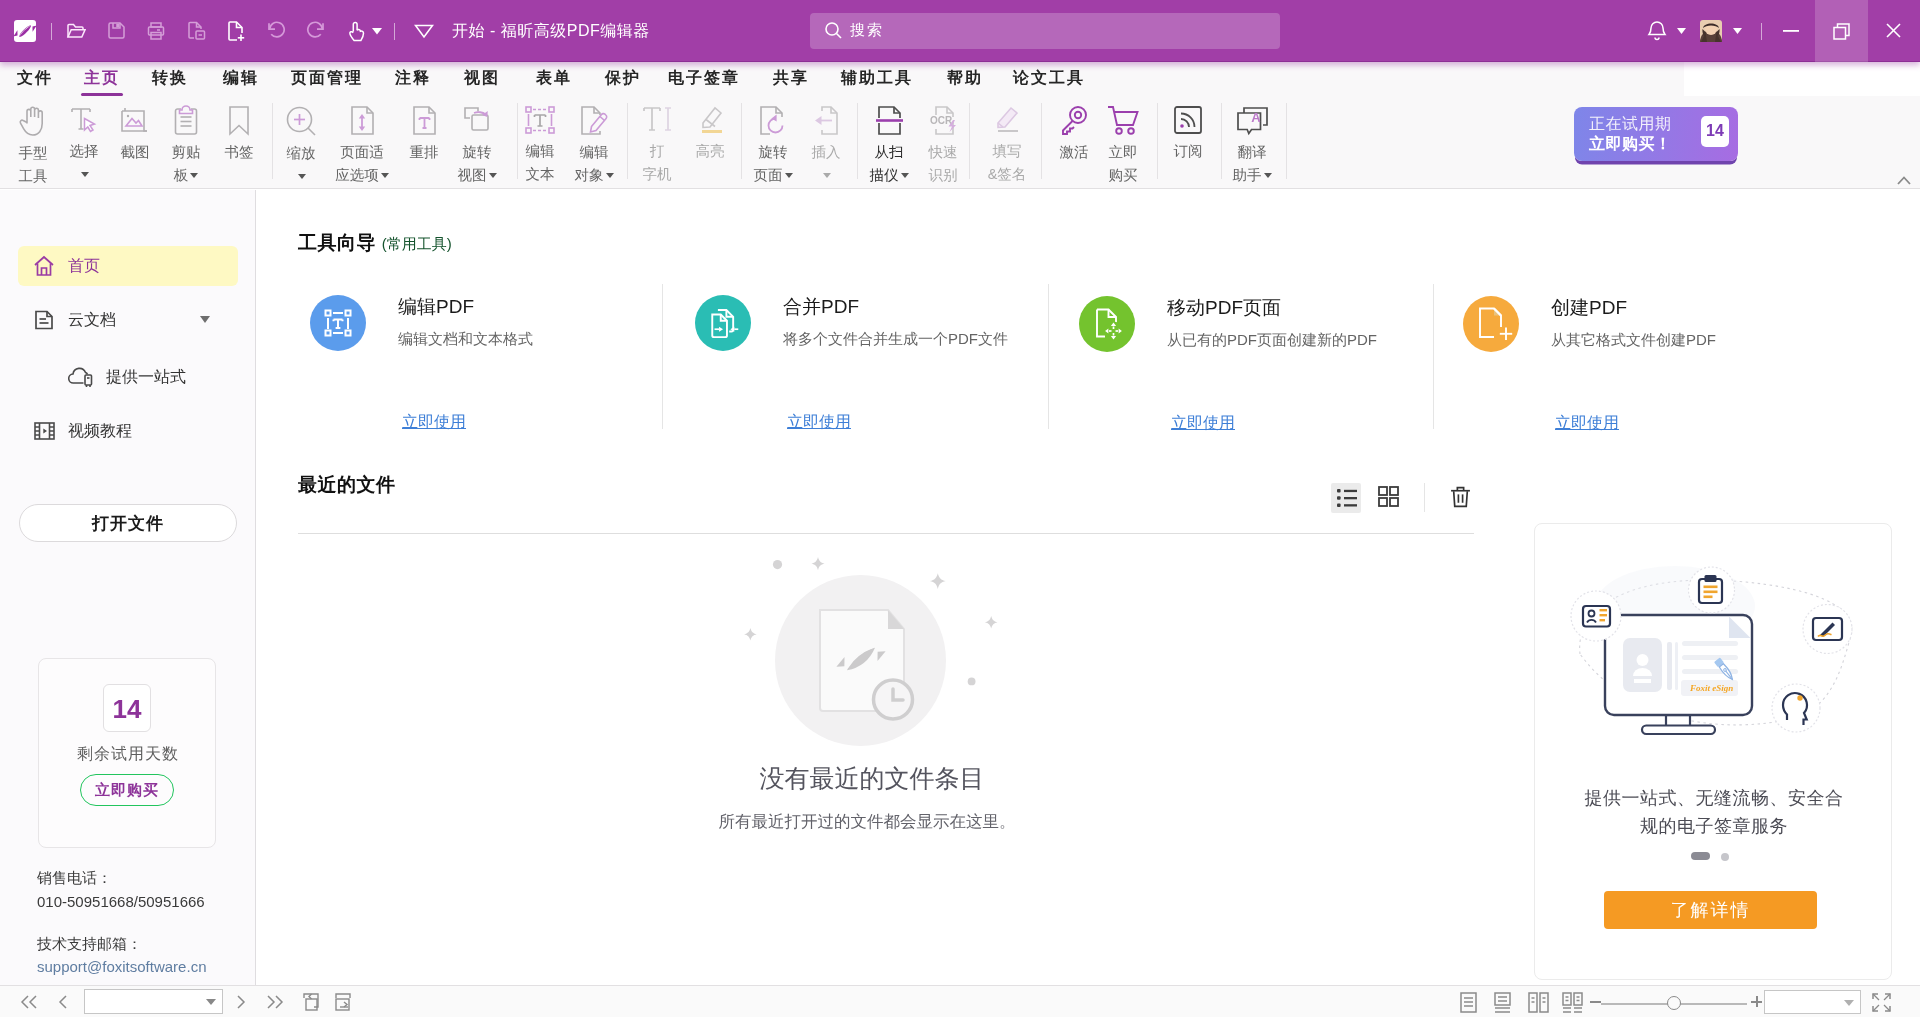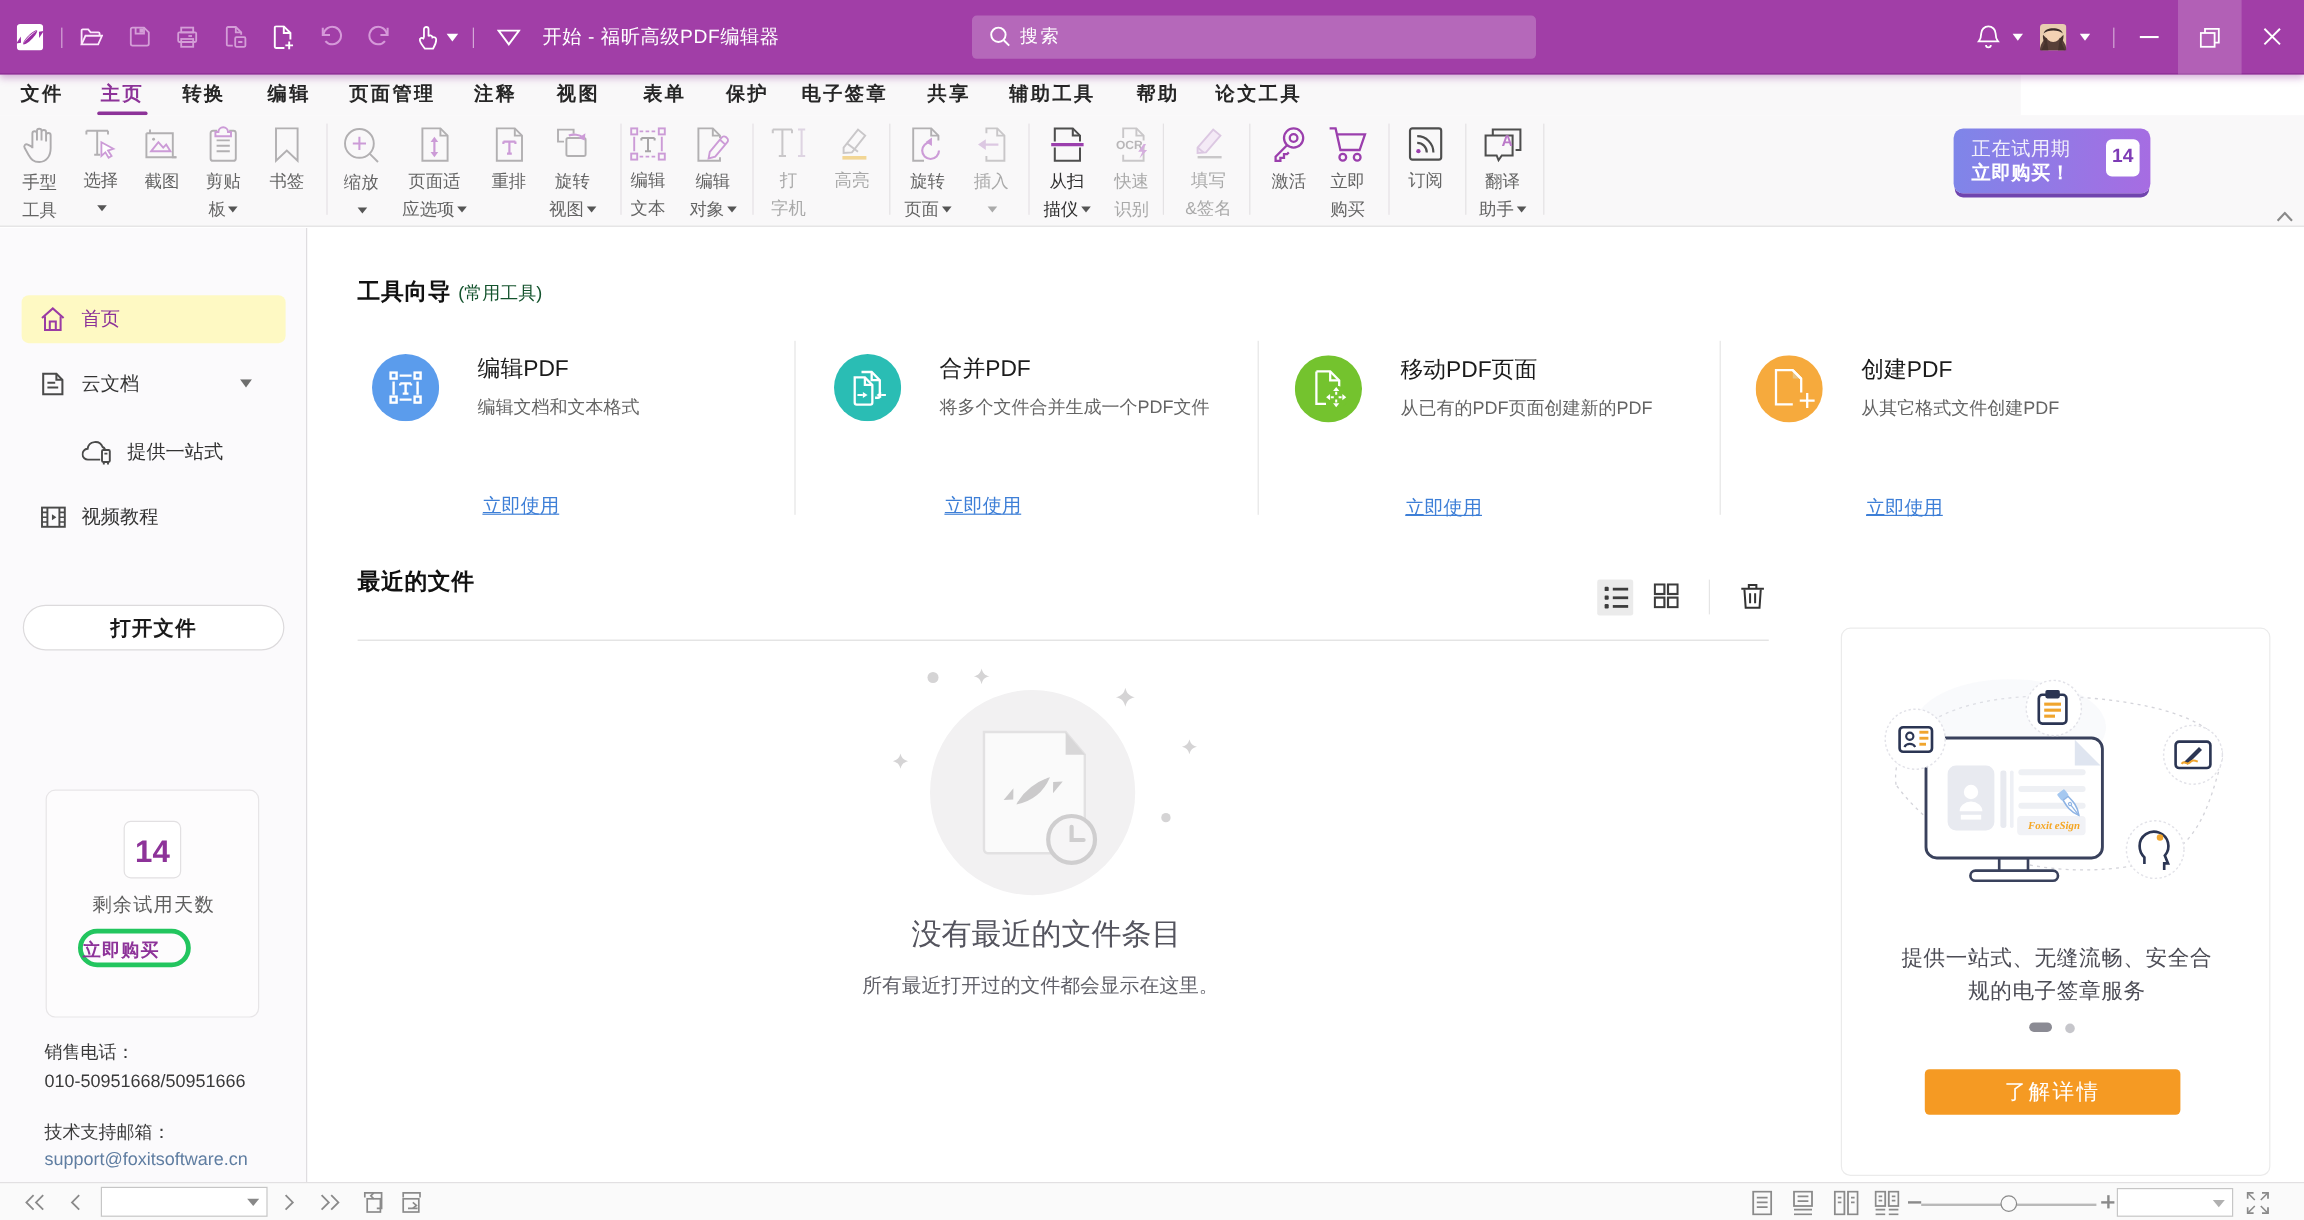--- a/index.html
+++ b/index.html
@@ -17,21 +17,21 @@
 .mi.sel { color:#8d3399; }
 .mi.sel:after { content:""; position:absolute; left:-3px; right:-3px; bottom:-7px; height:3px; border-radius:2px; background:#8d3399; }
 #ribbon { position:absolute; left:0; top:96px; width:1920px; height:93px; background:#f9f8f9; border-bottom:1px solid #e2e0e2; }
 .rsep { position:absolute; top:7px; width:1px; height:76px; background:#e4e2e4; }
 .rb { position:absolute; top:9px; width:64px; text-align:center; color:#646464; font-size:14.5px; line-height:23px; }
 .rb svg { display:block; margin:0 auto 5px; }
 .rb.dis { color:#a9a9a9; }
 .rb.dark { color:#2e2e2e; }
 .car { display:inline-block; width:0; height:0; border-left:4px solid transparent; border-right:4px solid transparent; border-top:5px solid #555; vertical-align:2px; margin-left:2px; }
 .rb.dis .car { border-top-color:#aaa; }
-#trial { position:absolute; left:1628px; top:11px; width:164px; height:54px; border-radius:8px; background:linear-gradient(97deg,#7e86e9 0%,#a76ce2 100%); box-shadow:0 4.5px 0 -1px #7044ae; }
+#trial { position:absolute; left:1574px; top:11px; width:164px; height:54px; border-radius:8px; background:linear-gradient(97deg,#7e86e9 0%,#a76ce2 100%); box-shadow:0 4.5px 0 -1px #7044ae; }
 #trial .t1 { position:absolute; left:15px; top:7px; color:#f2f0fb; font-size:16px; letter-spacing:.5px; }
 #trial .t2 { position:absolute; left:15px; top:27px; color:#fff; font-size:16px; font-weight:700; letter-spacing:.5px; }
 #trial .n { position:absolute; left:127px; top:9px; width:28px; height:31px; background:#fff; border-radius:5px; color:#7d3bb5; font-size:16px; font-weight:700; text-align:center; line-height:30px; }
 #sidebar { position:absolute; left:0; top:190px; width:256px; height:795px; background:#fbfafc; border-right:1px solid #dfdde0; }
 .sitem { position:absolute; left:18px; width:220px; height:40px; border-radius:6px; font-size:16px; color:#333; }
 .sitem svg { position:absolute; left:15px; top:9px; }
 .sitem span { position:absolute; left:50px; top:10px; }
 #openbtn { position:absolute; left:19px; top:314px; width:218px; height:38px; border:1px solid #dcdadc; border-radius:19px; background:#fff; text-align:center; line-height:38px; font-size:17px; font-weight:700; color:#1a1a1a; letter-spacing:1px; }
 #trialbox { position:absolute; left:38px; top:468px; width:178px; height:190px; border:1px solid #e7e5e7; border-radius:8px; background:#fdfcfd; }
 #content { position:absolute; left:257px; top:190px; width:1663px; height:795px; background:#fff; }
@@ -413,21 +413,21 @@
         <line x1="16.5" y1="3" x2="16.5" y2="19"></line>
         <path d="M2 7 H6.5 M2 11 H6.5 M2 15 H6.5 M16.5 7 H21 M16.5 11 H21 M16.5 15 H21" stroke-width="1.3"></path>
         <path d="M10.3 8.5 L14 11 L10.3 13.5 Z" fill="#4a4a4a" stroke="none"></path>
       </svg>
     <span>视频教程</span>
   </div>
   <div id="openbtn">打开文件</div>
   <div id="trialbox">
     <div class="abs" style="left:64px;top:25px;width:48px;height:48px;border:1px solid #e2e0e2;border-radius:6px;background:#fff;text-align:center;line-height:48px;font-size:26px;font-weight:700;color:#8d3399">14</div>
     <div class="abs" style="left:0;top:85px;width:178px;text-align:center;font-size:16px;color:#5e5e5e;letter-spacing:1px">剩余试用天数</div>
-    <div class="abs" style="left:26px;top:115px;width:94px;height:32px;border:4px solid #22c55e;border-radius:17px;text-align:left;line-height:29px;font-size:15px;font-weight:700;color:#8d3399;letter-spacing:1px">立即购买</div>
+    <div class="abs" style="left:41px;top:115px;width:94px;height:32px;border:1px solid #22c55e;border-radius:17px;text-align:center;line-height:29px;font-size:15px;font-weight:700;color:#8d3399;letter-spacing:1px">立即购买</div>
   </div>
   <div class="abs" style="left:37px;top:676px;font-size:15px;color:#3a3a3a;line-height:24px">销售电话：<br>010-50951668/50951666</div>
   <div class="abs" style="left:37px;top:742px;font-size:15px;color:#3a3a3a;line-height:23px">技术支持邮箱：<br><span style="color:#5f7da1">support@foxitsoftware.cn</span></div>
 </div>
 
 <div id="content">
   <h3 class="sect" style="left:41px;top:40px">工具向导 <small>(常用工具)</small></h3>
 
   <div class="vsep" style="left:405px;top:94px;height:145px"></div>
   <div class="vsep" style="left:791px;top:94px;height:145px"></div>

